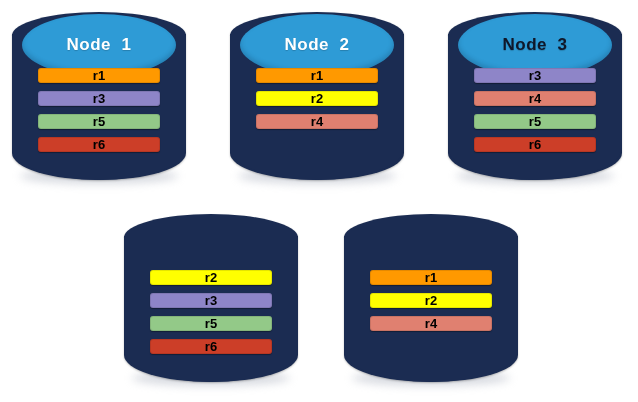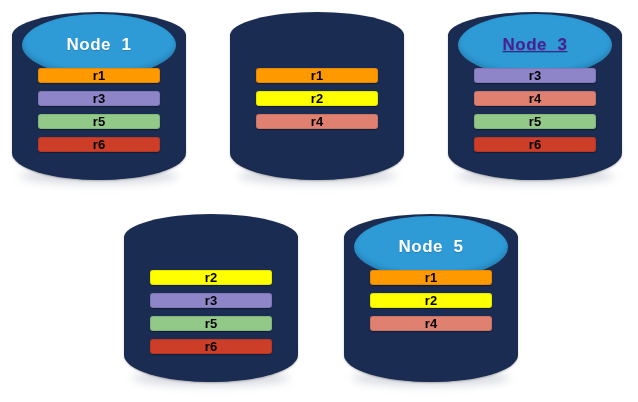--- a/index.html
+++ b/index.html
@@ -129,31 +129,34 @@
       <div class="rows">
         <div class="row" style="background: rgb(255, 153, 0); color: rgb(0, 0, 0);">r1</div>
         <div class="row" style="background: rgb(142, 133, 200); color: rgb(0, 0, 0);">r3</div>
         <div class="row" style="background: rgb(147, 201, 136); color: rgb(0, 0, 0);">r5</div>
         <div class="row" style="background: rgb(204, 62, 40); color: rgb(0, 0, 0);">r6</div>
       </div>
     </div>
     <div class="node" style="left: 228px; top: 6px;">
       <div class="shadow"></div>
       <div class="body" style="background: rgb(27, 44, 82);"></div>
+      <div class="lid" style="background: rgb(46, 155, 214);">
+        <div class="title" style="color: rgb(255, 255, 255);">Node  2</div>
+      </div>
       <div class="rows">
         <div class="row" style="background: rgb(255, 153, 0); color: rgb(0, 0, 0);">r1</div>
         <div class="row" style="background: rgb(255, 255, 0); color: rgb(0, 0, 0);">r2</div>
         <div class="row" style="background: rgb(224, 128, 112); color: rgb(0, 0, 0);">r4</div>
       </div>
     </div>
     <div class="node" style="left: 446px; top: 6px;">
       <div class="shadow"></div>
       <div class="body" style="background: rgb(27, 44, 82);"></div>
       <div class="lid" style="background: rgb(46, 155, 214);">
-        <div class="title" style="color: #4c1d95; text-decoration: underline;">Node  3</div>
+        <div class="title" style="color: #0f172a;">Node  3</div>
       </div>
       <div class="rows">
         <div class="row" style="background: rgb(142, 133, 200); color: rgb(0, 0, 0);">r3</div>
         <div class="row" style="background: rgb(224, 128, 112); color: rgb(0, 0, 0);">r4</div>
         <div class="row" style="background: rgb(147, 201, 136); color: rgb(0, 0, 0);">r5</div>
         <div class="row" style="background: rgb(204, 62, 40); color: rgb(0, 0, 0);">r6</div>
       </div>
     </div>
     <div class="node" style="left: 122px; top: 208px;">
       <div class="shadow"></div>
@@ -161,22 +164,19 @@
       <div class="rows">
         <div class="row" style="background: rgb(255, 255, 0); color: rgb(0, 0, 0);">r2</div>
         <div class="row" style="background: rgb(142, 133, 200); color: rgb(0, 0, 0);">r3</div>
         <div class="row" style="background: rgb(147, 201, 136); color: rgb(0, 0, 0);">r5</div>
         <div class="row" style="background: rgb(204, 62, 40); color: rgb(0, 0, 0);">r6</div>
       </div>
     </div>
     <div class="node" style="left: 342px; top: 208px;">
       <div class="shadow"></div>
       <div class="body" style="background: rgb(27, 44, 82);"></div>
-      <div class="lid" style="background: rgb(46, 155, 214);">
-        <div class="title" style="color: rgb(255, 255, 255);">Node  5</div>
-      </div>
       <div class="rows">
         <div class="row" style="background: rgb(255, 153, 0); color: rgb(0, 0, 0);">r1</div>
         <div class="row" style="background: rgb(255, 255, 0); color: rgb(0, 0, 0);">r2</div>
         <div class="row" style="background: rgb(224, 128, 112); color: rgb(0, 0, 0);">r4</div>
       </div>
     </div>
   </div>
 
 </body></html>

